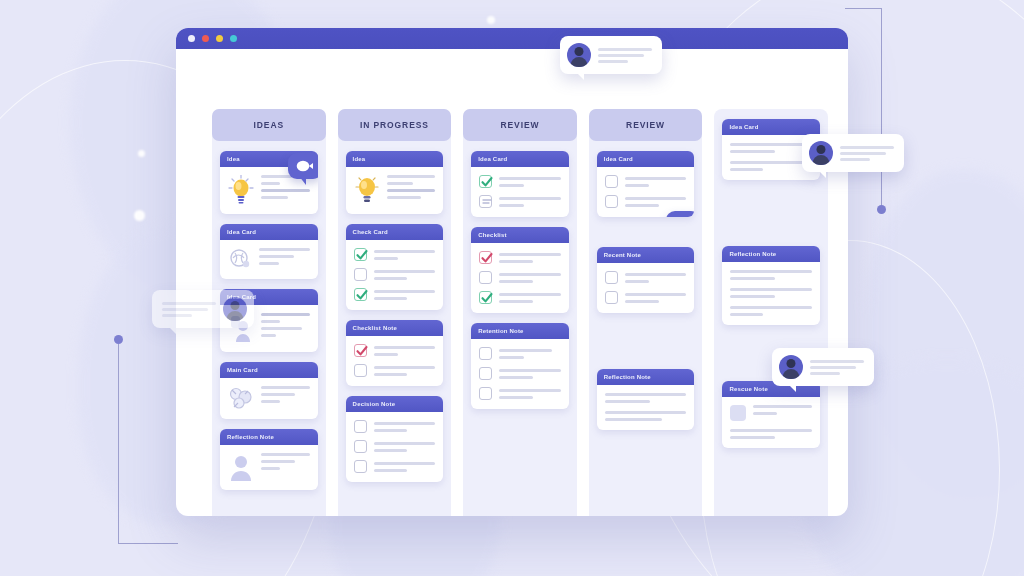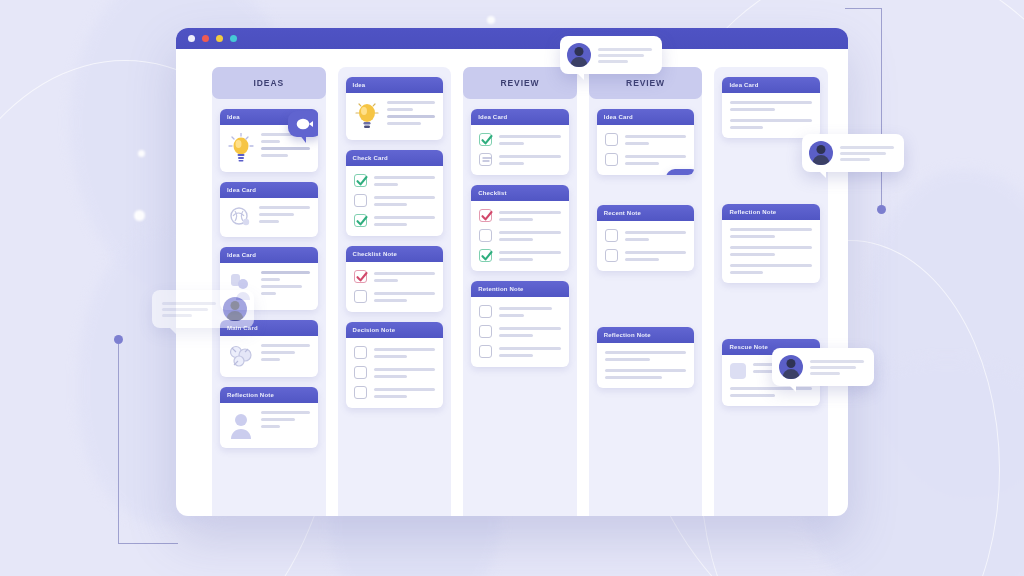--- a/index.html
+++ b/index.html
@@ -80,20 +80,21 @@
     padding-left: 12px;
     gap: 7px;
   }
   .tl-dot { width: 7px; height: 7px; border-radius: 50%; }
 
   #board {
     display: flex;
     gap: 12px;
     padding: 18px 20px 0 36px;
     height: calc(100% - 21px);
+    margin-top: 42px;
   }
   .column {
     flex: 1 1 0;
     min-width: 0;
     background: #eeeffb;
     border-radius: 8px 8px 0 0;
     padding: 0 8px;
     display: flex;
     flex-direction: column;
   }
@@ -391,20 +392,21 @@
                 <span class="ln w40"></span>
               </span>
             </div>
           </div>
         </div>
 
       </div>
     </div>
 
     <div class="column">
+      <div class="col-head">IN PROGRESS</div>
       <div class="col-body">
 
         <div class="card">
           <div class="card-head">Idea</div>
           <div class="card-body">
             <div class="row">
               <span class="icon-box">
                 <svg width="26" height="30" viewBox="0 0 26 30">
                   <ellipse cx="13" cy="12" rx="8" ry="9" fill="#f6c544"></ellipse>
                   <ellipse cx="10" cy="10" rx="3" ry="4" fill="#ffe08a"></ellipse>

